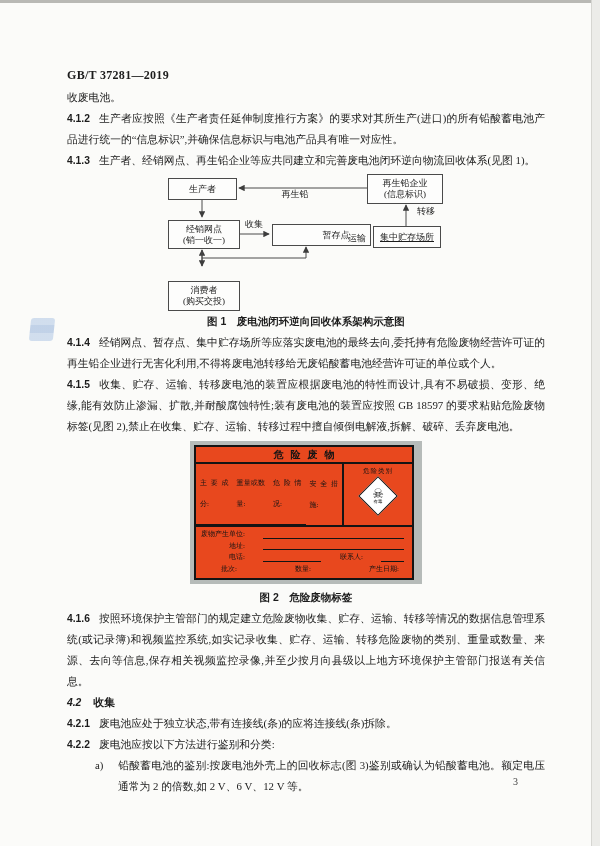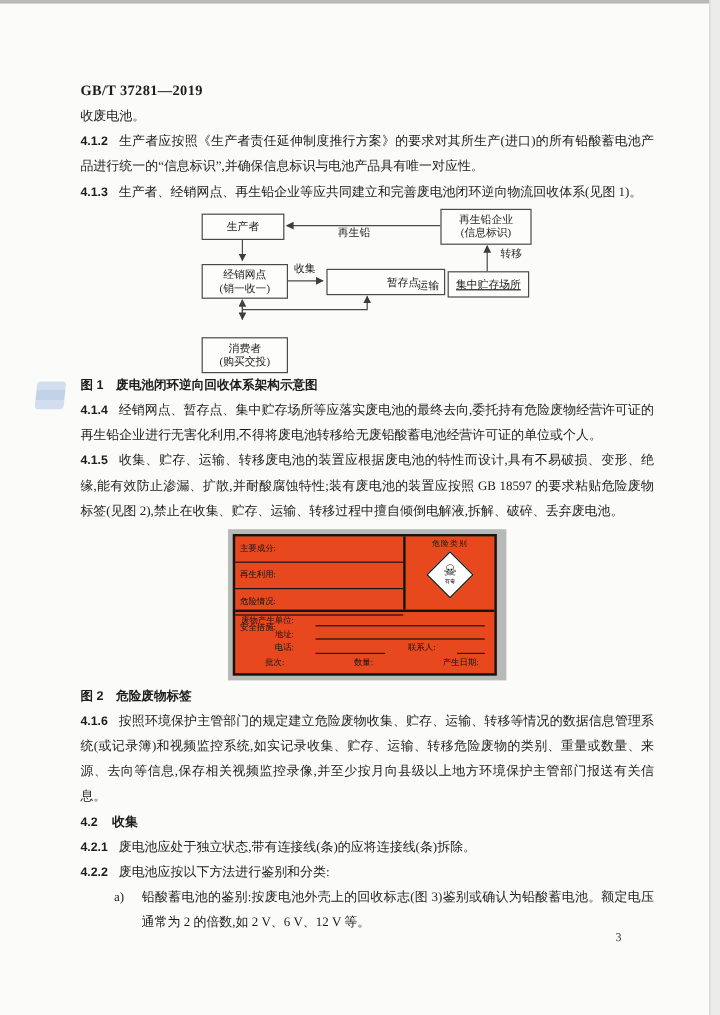--- a/index.html
+++ b/index.html
@@ -13,41 +13,41 @@
   .scan-right{position:absolute;top:0;right:0;width:8px;height:846px;background:#ecece9;border-left:1px solid #d6d6d2;}
   .watermark{position:absolute;left:30px;top:318px;width:24px;height:23px;border-radius:3px;
     background:linear-gradient(#c3d4ea 0 30%,#aec4e2 30% 65%,#c3d4ea 65%);opacity:.75;transform:skewX(-6deg);}
   
   .doc-header{position:absolute;top:68px;left:67px;width:478px;
     font-weight:bold;font-size:12px;letter-spacing:.3px;}
   
   .content{position:absolute;top:87px;left:67px;width:478px;font-size:10.8px;line-height:21px;text-align:justify;}
   .content p{margin:0;}
   .num{font-weight:bold;font-family:"Liberation Sans","DejaVu Sans",sans-serif;font-size:10.3px;margin-right:9px;}
-  .fig-caption{font-weight:bold;font-family:"Liberation Sans","DejaVu Sans",sans-serif;
+  .fig-caption{text-align:center;font-weight:bold;font-family:"Liberation Sans","DejaVu Sans",sans-serif;
     font-size:10.5px;margin:1px 0 1px;}
   .sec-heading{font-weight:bold;font-family:"Liberation Sans","DejaVu Sans",sans-serif;
     font-size:10.8px;margin:5px 0 3px;text-align:left;}
-  .sec-heading .num{margin-right:12px;}
+  .sec-heading .num{margin-right:12px;font-style:italic;}
   .item-a{padding-left:51px;text-indent:-23px;}
   .item-a .marker{display:inline-block;width:23px;text-indent:0;}
   
   .fig1{position:relative;height:134px;margin:3px 0 3px;}
   .fig1 svg{position:absolute;left:0;top:0;}
   .fc-box{position:absolute;border:1px solid #4a4a4a;background:#fdfdfc;
     display:flex;flex-direction:column;align-items:center;justify-content:center;
     font-size:9px;line-height:11px;text-align:center;}
   .elabel{position:absolute;font-size:9px;line-height:10px;text-align:center;}
   
   .photo{width:232px;margin:4px auto 3px;background:#b6bbb9;padding:4px;box-sizing:border-box;}
   .hz{border:2px solid #141414;background:#e8481e;color:#141414;width:220px;box-sizing:border-box;}
   .hz-title{text-align:center;font-weight:bold;font-size:10px;line-height:15px;
     letter-spacing:7px;padding-left:7px;border-bottom:2px solid #141414;}
   .hz-mid{display:flex;height:61px;border-bottom:2px solid #141414;}
-  .hz-fields{flex:1 1 auto;display:flex;flex-direction:column;border-right:2px solid #141414;}
+  .hz-fields{flex:1 1 auto;display:flex;flex-direction:row;border-right:2px solid #141414;}
   .hz-row{flex:1;display:flex;align-items:center;font-size:7px;padding:0 4px;border-bottom:1px solid #141414;}
   .hz-row:last-child{border-bottom:none;}
   .hz-picto{width:74px;display:flex;flex-direction:column;align-items:center;}
   .hz-picto-header{font-size:6.5px;line-height:9px;margin-top:2px;letter-spacing:1px;}
   .diamond{width:26px;height:26px;background:#fff;border:1.5px solid #141414;transform:rotate(45deg);
     margin-top:7px;display:flex;align-items:center;justify-content:center;}
   .diamond-inner{transform:rotate(-45deg);display:flex;flex-direction:column;align-items:center;line-height:1;}
   .skull{font-family:"DejaVu Sans",sans-serif;font-size:13px;}
   .poison{font-size:4.5px;margin-top:0px;}
   .hz-footer{font-size:7px;line-height:11.5px;padding:2px 5px 3px;}
@@ -121,24 +121,25 @@
   </div>
 
   <p class="fig-caption">图 1　废电池闭环逆向回收体系架构示意图</p>
 
   <p><span class="num">4.1.4</span><span>经销网点、暂存点、集中贮存场所等应落实废电池的最终去向,委托持有危险废物经营许可证的再生铅企业进行无害化利用,不得将废电池转移给无废铅酸蓄电池经营许可证的单位或个人。</span></p>
 
   <p><span class="num">4.1.5</span><span>收集、贮存、运输、转移废电池的装置应根据废电池的特性而设计,具有不易破损、变形、绝缘,能有效防止渗漏、扩散,并耐酸腐蚀特性;装有废电池的装置应按照 GB 18597 的要求粘贴危险废物标签(见图 2),禁止在收集、贮存、运输、转移过程中擅自倾倒电解液,拆解、破碎、丢弃废电池。</span></p>
 
   <div class="photo">
     <div class="hz" style="background: rgb(232, 72, 30);">
+      <div class="hz-title">危险废物</div>
       <div class="hz-mid">
         <div class="hz-fields">
           <div class="hz-row">主要成分:</div>
-          <div class="hz-row">再生利用:</div>
+          <div class="hz-row">重量或数量:</div>
           <div class="hz-row">危险情况:</div>
           <div class="hz-row">安全措施:</div>
         </div>
         <div class="hz-picto">
           <div class="hz-picto-header">危险类别</div>
           <div class="diamond">
             <div class="diamond-inner">
               <span class="skull">☠</span>
               <span class="poison">有毒</span>
             </div>

